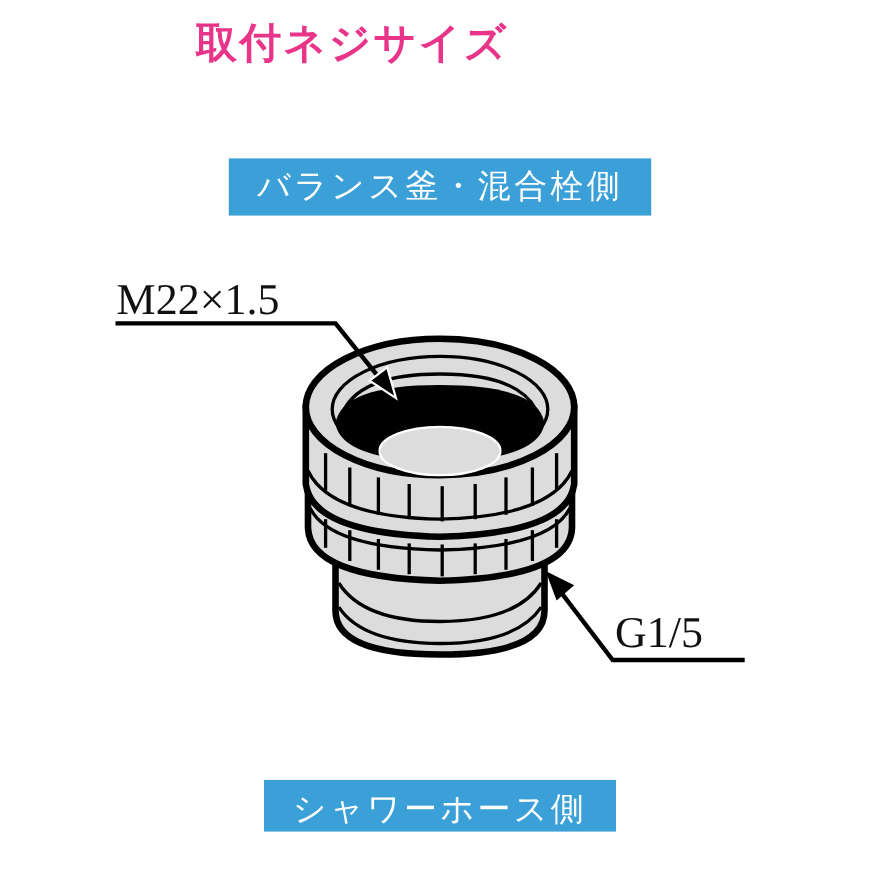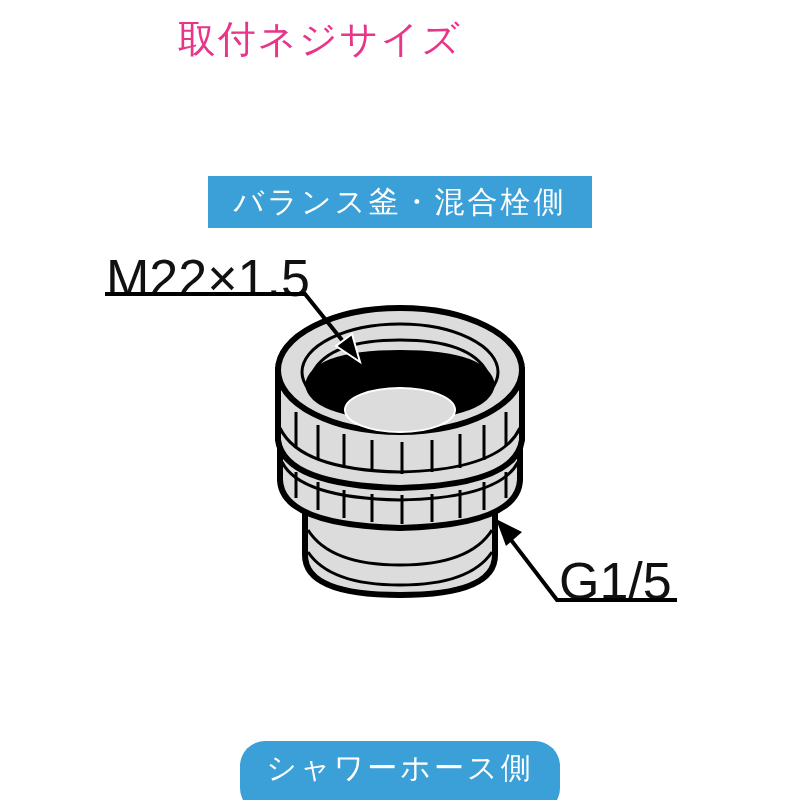--- a/index.html
+++ b/index.html
@@ -1,24 +1,24 @@
 <!DOCTYPE html>
 <html><head>
   <meta charset="utf-8">
   <style>
     html, body { margin:0; padding:0; background:#ffffff; }
     body { width:800px; height:800px; position:relative; overflow:hidden;
            font-family:"DejaVu Sans", sans-serif; }
     .title { position:absolute; left:0; top:14px; width:640px; text-align:center;
-             font-size:38px; font-weight:normal; color:#e8358a; letter-spacing:2px; }
+             font-size:38px; font-weight:bold; color:#e8358a; letter-spacing:2px; }
     .label-box { position:absolute; background:#3b9fd8; color:#ffffff; text-align:center;
-                 font-size:30px; letter-spacing:3px; box-sizing:border-box;margin-top:32px; }
+                 font-size:30px; letter-spacing:3px; box-sizing:border-box; }
     .top-box { left:208px; top:144px; width:384px; height:52px; line-height:52px; }
-    .bottom-box { left:240px; top:709px; width:320px; height:72px; line-height:54px;border-radius:25px; }
-    .spec { position:absolute; font-family:Liberation Sans, sans-serif; font-size:52px; color:#111; }
+    .bottom-box { left:240px; top:709px; width:320px; height:47px; line-height:54px; }
+    .spec { position:absolute; font-family:Liberation Serif, serif; font-size:40px; color:#111; }
     .spec-m22 { left:106px; top:248px; }
     .spec-g12 { left:559px; top:551px; }
     svg.diagram { position:absolute; left:0; top:0; }
   </style>
 </head>
 <body>
 
 <div class="title">取付ネジサイズ</div>
 
 <div class="label-box top-box">バランス釜・混合栓側</div>

